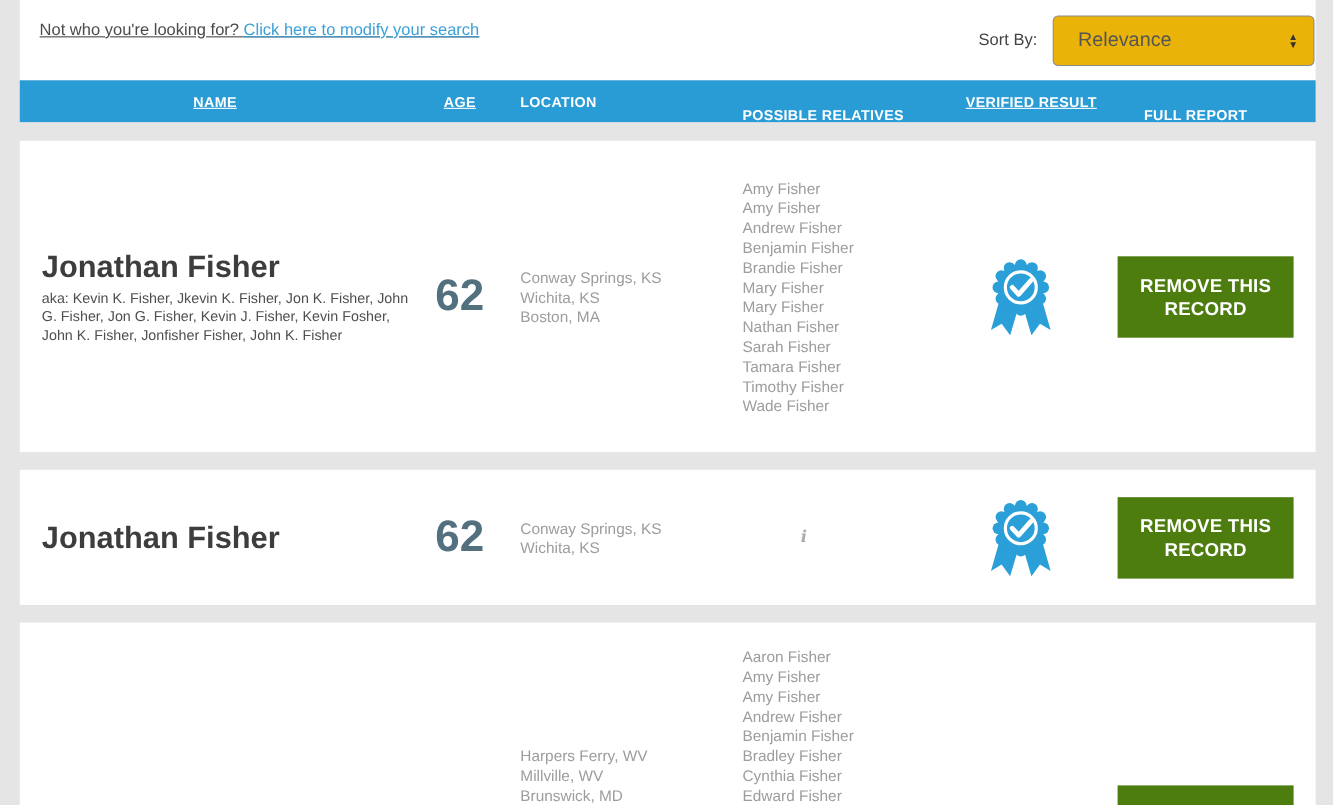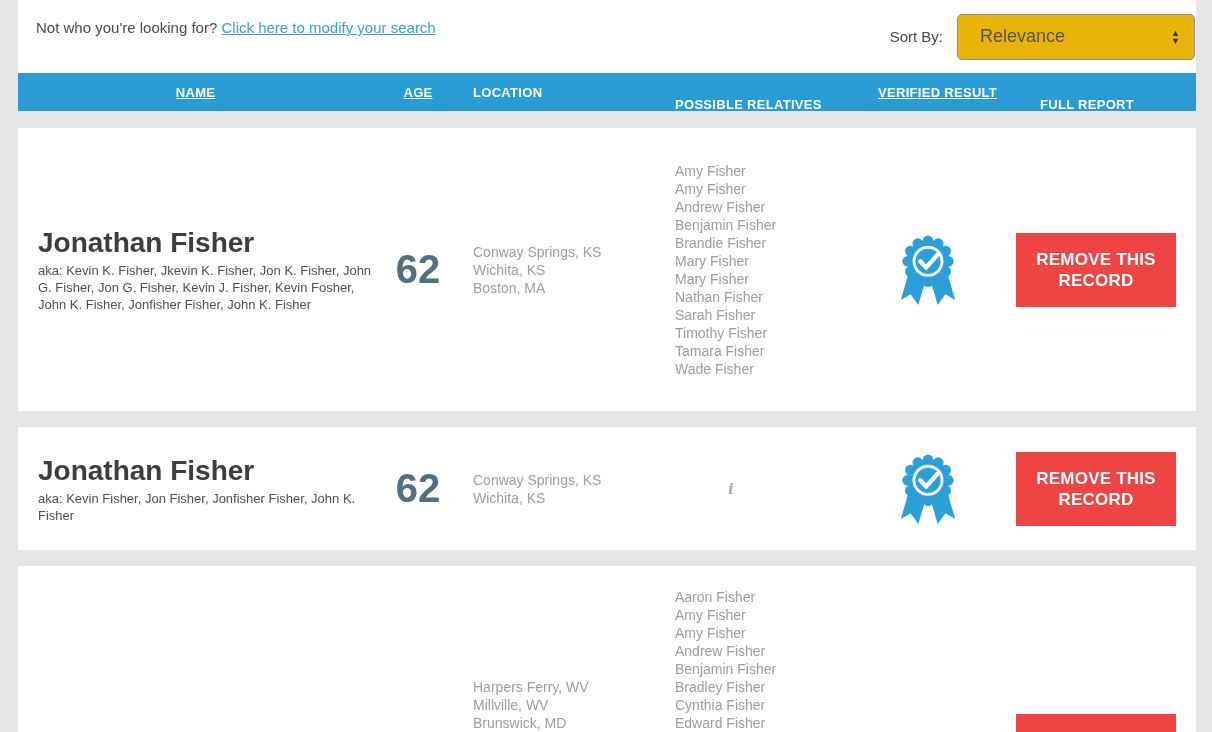--- a/index.html
+++ b/index.html
@@ -10,21 +10,21 @@
     position:relative;
   }
   .content{margin-left:18px;width:1178px;}
 
   
   .topbar{
     background:#ffffff;height:73px;
     display:flex;align-items:center;justify-content:space-between;
     padding:0 0 0 18px;box-sizing:border-box;
   }
-  .topbar-left{font-size:15px;color:#4a4a4a;margin-top:-18px;}
+  .topbar-left{font-size:15px;color:#4a4a4a;margin-top:-18px;text-decoration:underline;}
   .modify-link{color:#3aa0d8;text-decoration:underline;cursor:pointer;}
   .sort-wrap{display:flex;align-items:center;margin-right:1px;}
   .sort-label{font-size:15px;color:#444;margin-right:14px;text-align:center;}
   .sort-select{
     width:238px;height:46px;border:1px solid #8c8c8c;border-radius:5px;
     background:#eab308;display:flex;align-items:center;justify-content:space-between;
     padding:0 14px 0 22px;box-sizing:border-box;cursor:pointer;
   }
   .sort-value{font-size:18px;color:#555;}
   .sort-arrows{display:flex;flex-direction:column;align-items:center;}
@@ -64,21 +64,21 @@
 
   .person-name{font-size:28px;font-weight:bold;color:#3d3d3d;line-height:34px;}
   .aka-text{font-size:13px;color:#4f4f4f;line-height:17px;margin-top:2px;}
   .age-text{font-size:40px;color:#53707f;font-weight:600;}
   .gray-list{list-style:none;margin:0;padding:0;font-size:14px;line-height:18px;color:#9d9d9d;}
   .info-i{
     font-family:"DejaVu Serif",serif;font-style:italic;font-weight:600;
     font-size:15px;color:#ababab;padding-left:53px;display:inline-block;
   }
   .remove-btn{
-    width:160px;min-height:74px;background:#ef4444;border:none;cursor:pointer;
+    width:160px;min-height:74px;background:#4d7c0f;border:none;cursor:pointer;
     color:#fff;font-family:inherit;font-weight:bold;font-size:17px;line-height:21px;
     display:flex;align-items:center;justify-content:center;text-align:center;
     padding:6px 12px;box-sizing:border-box;letter-spacing:.2px;
   }
   .badge-icon{display:block;}
 
   
   .record-3 .col-relatives{padding-top:22px;}
   .record-3 .col-location{padding-top:112px;}
   .record-3 .col-button{padding-top:148px;}
@@ -133,22 +133,22 @@
       <ul class="gray-list">
             <li>Amy Fisher</li>
             <li>Amy Fisher</li>
             <li>Andrew Fisher</li>
             <li>Benjamin Fisher</li>
             <li>Brandie Fisher</li>
             <li>Mary Fisher</li>
             <li>Mary Fisher</li>
             <li>Nathan Fisher</li>
             <li>Sarah Fisher</li>
+            <li>Tamara Fisher</li>
             <li>Timothy Fisher</li>
-            <li>Tamara Fisher</li>
             <li>Wade Fisher</li>
           </ul>
     </div>
     <div class="col-badge">
           <svg viewBox="0 0 64 78" width="62" height="76" class="badge-icon">
             <polygon points="12,42 4,70 14,64 22,75 30,48" fill="#2a9fd8"></polygon>
             <polygon points="52,42 60,70 50,64 42,75 34,48" fill="#2a9fd8"></polygon>
             <circle cx="32" cy="30" r="22" fill="#2a9fd8"></circle>
             <circle cx="53.0" cy="30.0" r="5.5" fill="#2a9fd8"></circle>
             <circle cx="50.2" cy="40.5" r="5.5" fill="#2a9fd8"></circle>
@@ -167,21 +167,20 @@
           </svg>
         </div>
     <div class="col-button">
       <button class="remove-btn">REMOVE THIS RECORD</button>
     </div>
   </div>
 
   <div class="record-row record-2">
     <div class="col-name">
       <div class="person-name">Jonathan Fisher</div>
-      <div class="aka-text">aka: Kevin Fisher, Jon Fisher, Jonfisher Fisher, John K. Fisher</div>
     </div>
     <div class="col-age">
       <span class="age-text">62</span>
     </div>
     <div class="col-location">
       <ul class="gray-list">
             <li>Conway Springs, KS</li>
             <li>Wichita, KS</li>
           </ul>
     </div>

